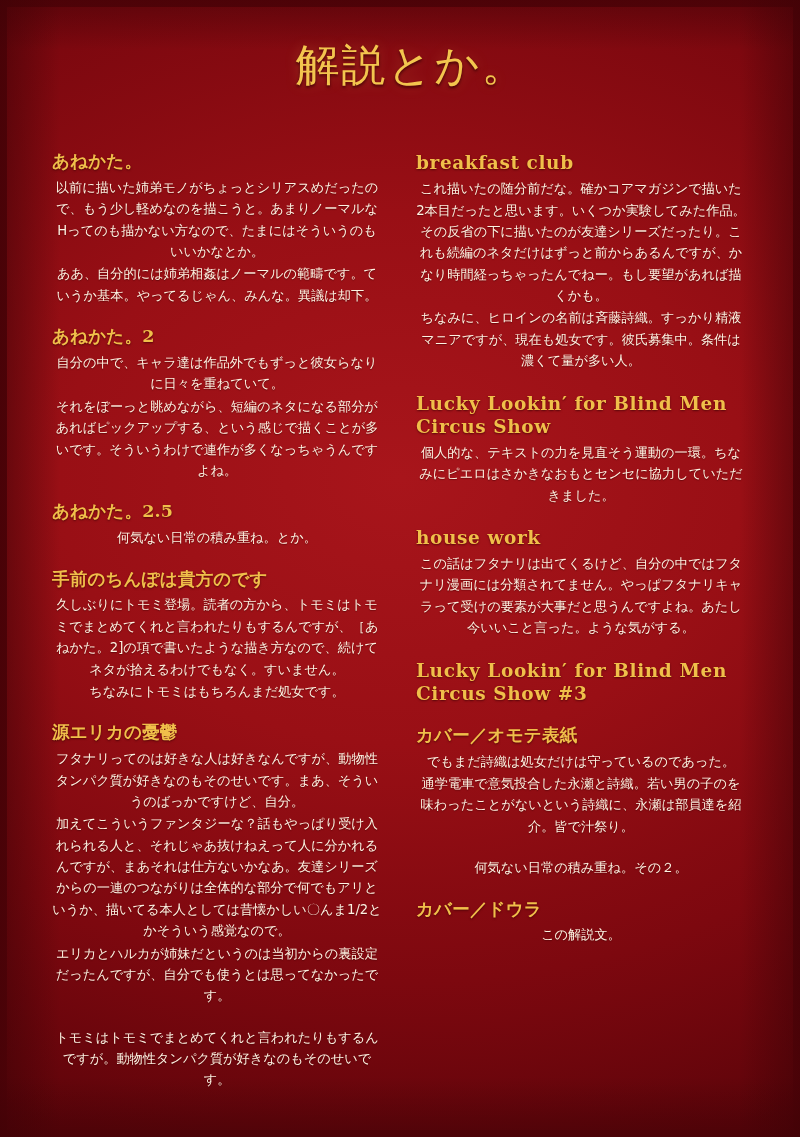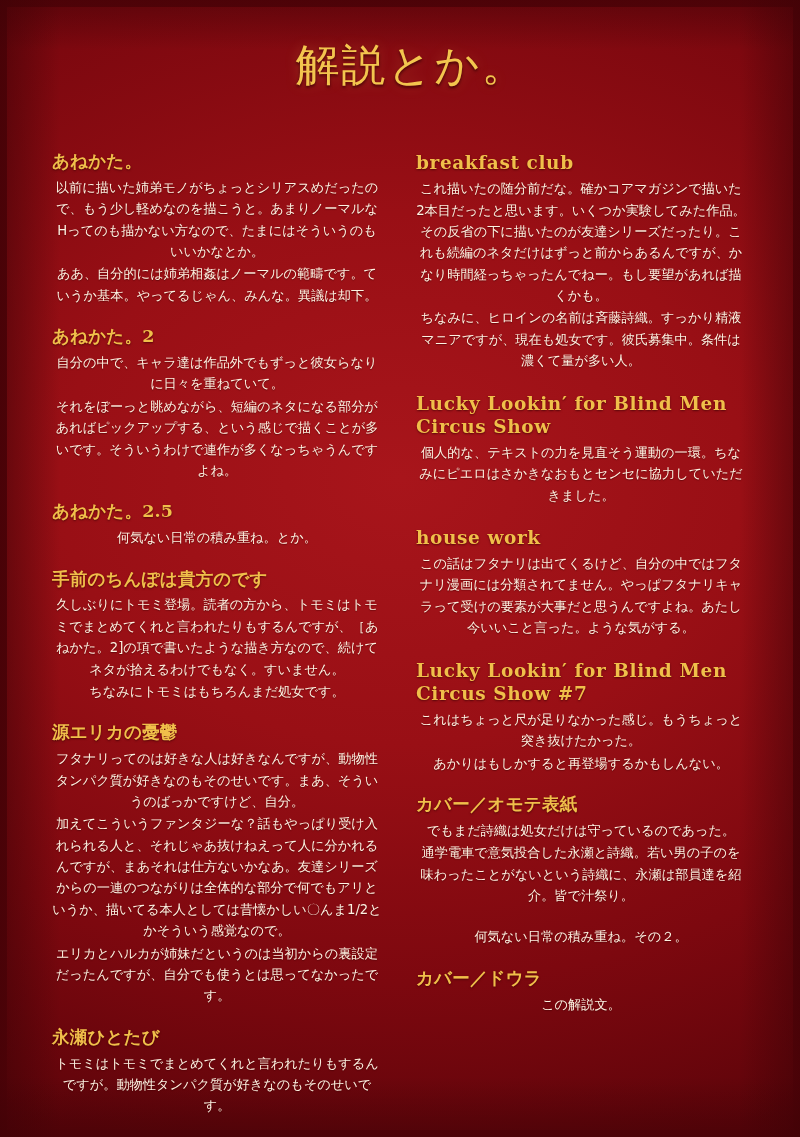--- a/index.html
+++ b/index.html
@@ -141,21 +141,20 @@
         </div>
         <div class="entry">
           <h2 class="entry-head">源エリカの憂鬱</h2>
           <div class="entry-body">
             <p>フタナリってのは好きな人は好きなんですが、動物性タンパク質が好きなのもそのせいです。まあ、そういうのばっかですけど、自分。</p>
             <p>加えてこういうファンタジーな？話もやっぱり受け入れられる人と、それじゃあ抜けねえって人に分かれるんですが、まあそれは仕方ないかなあ。友達シリーズからの一連のつながりは全体的な部分で何でもアリというか、描いてる本人としては昔懐かしい〇んま1/2とかそういう感覚なので。</p>
             <p>エリカとハルカが姉妹だというのは当初からの裏設定だったんですが、自分でも使うとは思ってなかったです。</p>
           </div>
         </div>
         <div class="entry">
-          <h2 class="entry-head">永瀬ひとたび</h2>
           <div class="entry-body">
             <p>トモミはトモミでまとめてくれと言われたりもするんですが。動物性タンパク質が好きなのもそのせいです。</p>
           </div>
         </div>
       </div>
     <div class="col" id="col-1">
         <div class="entry">
           <h2 class="entry-head latin">breakfast club</h2>
           <div class="entry-body">
             <p>これ描いたの随分前だな。確かコアマガジンで描いた2本目だったと思います。いくつか実験してみた作品。その反省の下に描いたのが友達シリーズだったり。これも続編のネタだけはずっと前からあるんですが、かなり時間経っちゃったんでねー。もし要望があれば描くかも。</p>
@@ -168,25 +167,21 @@
             <p>個人的な、テキストの力を見直そう運動の一環。ちなみにピエロはさかきなおもとセンセに協力していただきました。</p>
           </div>
         </div>
         <div class="entry">
           <h2 class="entry-head latin">house work</h2>
           <div class="entry-body">
             <p>この話はフタナリは出てくるけど、自分の中ではフタナリ漫画には分類されてません。やっぱフタナリキャラって受けの要素が大事だと思うんですよね。あたし今いいこと言った。ような気がする。</p>
           </div>
         </div>
         <div class="entry">
-          <h2 class="entry-head latin">Lucky Lookin′ for Blind Men Circus Show #7</h2>
-          <div class="entry-body">
-            <p>これはちょっと尺が足りなかった感じ。もうちょっと突き抜けたかった。</p>
-            <p>あかりはもしかすると再登場するかもしんない。</p>
-          </div>
+          <h2 class="entry-head latin">Lucky Lookin′ for Blind Men Circus Show #3</h2>
         </div>
         <div class="entry">
           <h2 class="entry-head">カバー／オモテ表紙</h2>
           <div class="entry-body">
             <p>でもまだ詩織は処女だけは守っているのであった。</p>
             <p>通学電車で意気投合した永瀬と詩織。若い男の子のを味わったことがないという詩織に、永瀬は部員達を紹介。皆で汁祭り。</p>
           </div>
         </div>
         <div class="entry">
           <div class="entry-body">

